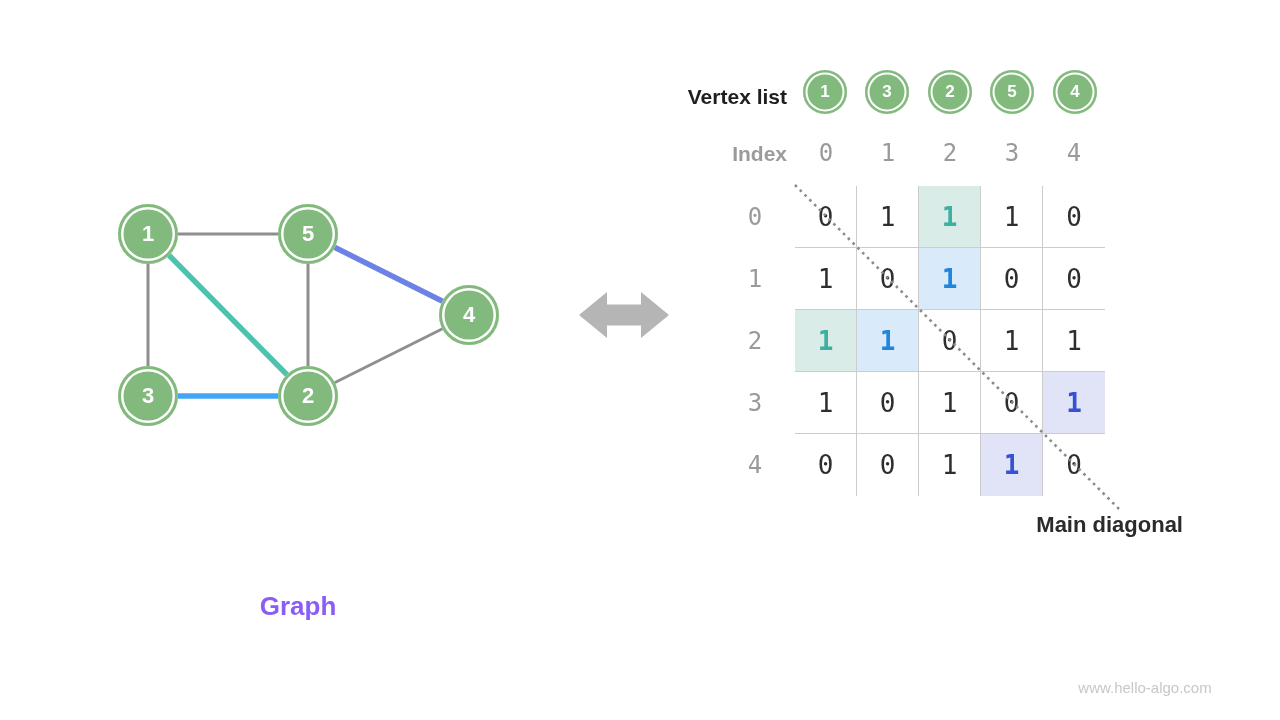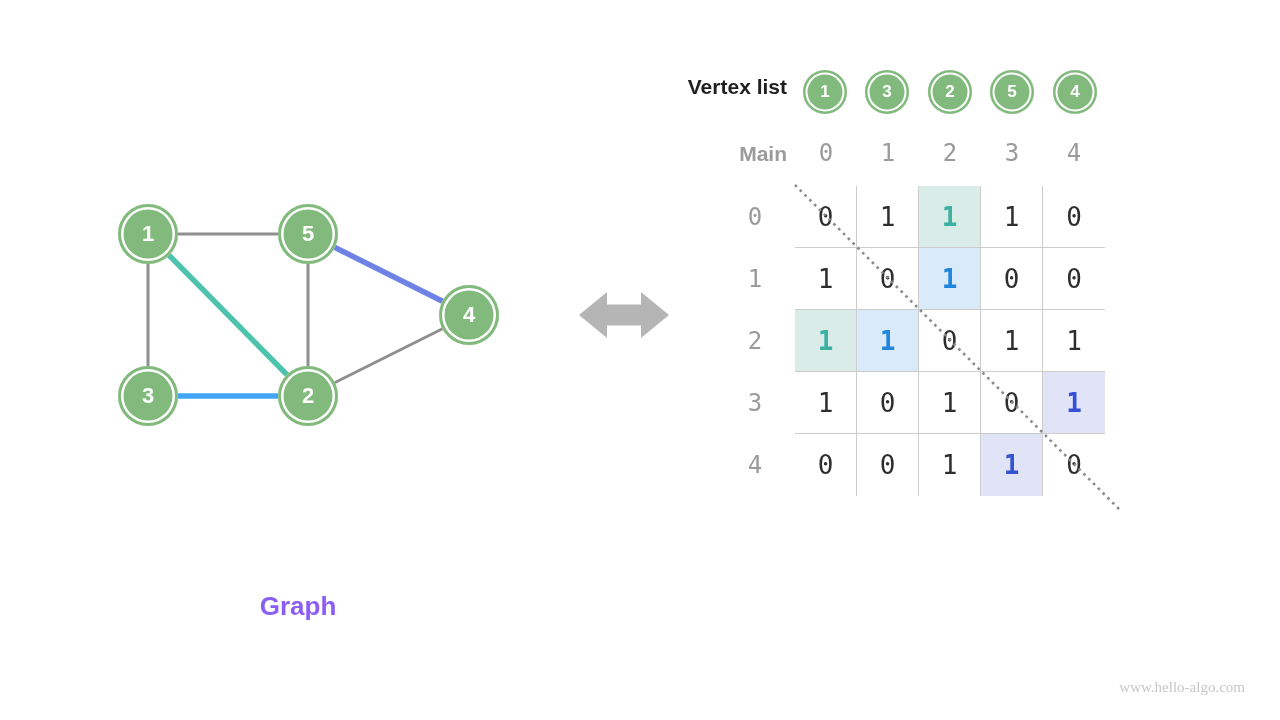--- a/index.html
+++ b/index.html
@@ -66,22 +66,22 @@
   .mcell:nth-child(-n+20){border-bottom:1px solid #cccccc;}
   .mcell.hl-teal{background:#d9ece8;color:#3cb0a1;font-weight:bold;}
   .mcell.hl-blue{background:#d9eafb;color:#1f85dd;font-weight:bold;}
   .mcell.hl-indigo{background:#e1e4f7;color:#3552d2;font-weight:bold;}
 
   .main-diag{
     position:absolute;left:980px;top:512px;width:203px;
     text-align:right;color:#2b2b2b;font-weight:bold;font-size:22px;
   }
   .watermark{
-    position:absolute;left:1045px;top:679px;width:200px;text-align:right;
-    font-family:Liberation Serif, serif;font-size:15px;color:#c7c7c7;
+    position:absolute;left:1045px;top:679px;width:200px;text-align:center;
+    font-family:Liberation Sans, sans-serif;font-size:15px;color:#c7c7c7;
   }
   .overlay{position:absolute;left:0;top:0;pointer-events:none;}
 </style>
 </head>
 <body>
 
 <div id="stage">
 
   <svg class="overlay" width="1280" height="720" style="z-index:1;">
     <g stroke-width="3">
@@ -107,38 +107,38 @@
   <div class="gnode" style="left:439px;top:285px;">
       <span>4</span>
     </div>
   <div class="gnode" style="left:118px;top:366px;">
       <span>3</span>
     </div>
   <div class="gnode" style="left:278px;top:366px;">
       <span>2</span>
     </div>
 
-  <div class="abs lbl-dark" style="left:580px;top:74px;width:207px;text-align:right;line-height:25px;">Vertex list</div>
+  <div class="abs lbl-dark" style="left:580px;top:84px;width:207px;text-align:right;line-height:25px;">Vertex list</div>
   <div class="vnode" style="left:803px;">
       <span>1</span>
     </div>
   <div class="vnode" style="left:865px;">
       <span>3</span>
     </div>
   <div class="vnode" style="left:928px;">
       <span>2</span>
     </div>
   <div class="vnode" style="left:990px;">
       <span>5</span>
     </div>
   <div class="vnode" style="left:1053px;">
       <span>4</span>
     </div>
 
-  <div class="abs lbl-gray" style="left:600px;top:141px;width:187px;text-align:right;line-height:25px;">Main</div>
+  <div class="abs lbl-gray" style="left:600px;top:141px;width:187px;text-align:right;line-height:25px;">Index</div>
   <div class="idx-row mono">
     <div>0</div>
     <div>1</div>
     <div>2</div>
     <div>3</div>
     <div>4</div>
   </div>
 
   <div class="row-lbls mono">
     <div>0</div>
@@ -177,18 +177,19 @@
     <div class="mcell">0</div>
     <div class="mcell">1</div>
     <div class="mcell hl-indigo">1</div>
     <div class="mcell">0</div>
   </div>
 
   <svg class="overlay" width="1280" height="720" style="z-index:3;">
     <line x1="795" y1="185" x2="1122" y2="512" stroke-width="2.6" stroke-dasharray="2.6 4.2" stroke-linecap="butt" stroke="#8a8a8a"></line>
   </svg>
 
+  <div class="main-diag">Main diagonal</div>
 
   <div class="abs caption" style="left:148px;top:591px;width:300px;">Graph</div>
 
   <div class="watermark">www.hello-algo.com</div>
 
 </div>
 
 </body></html>

